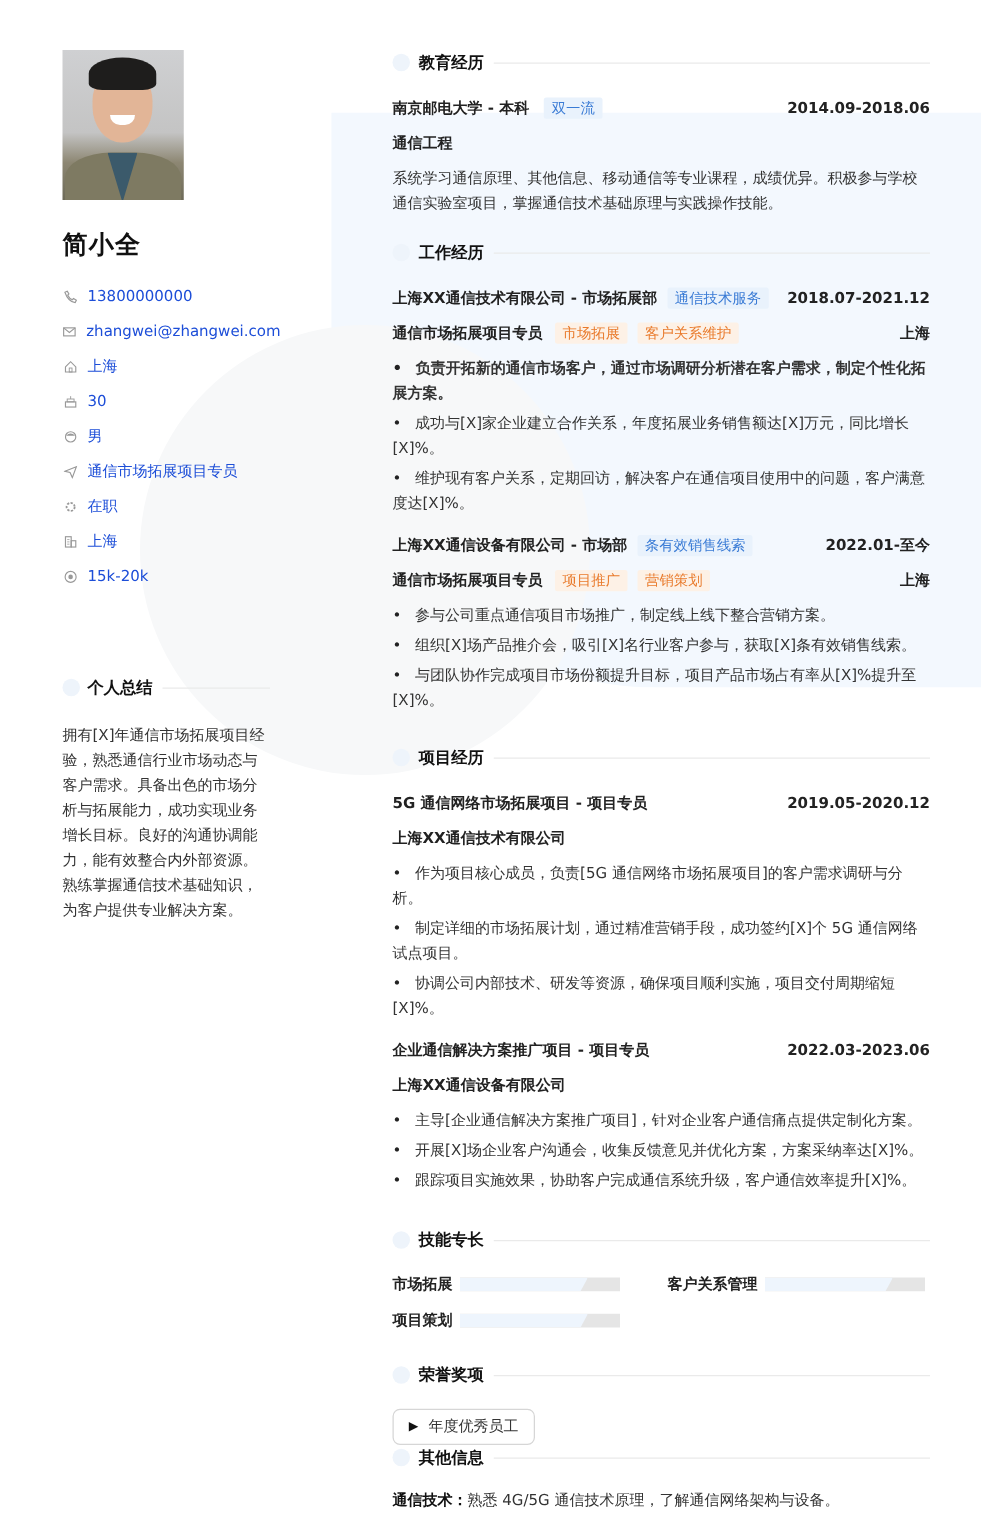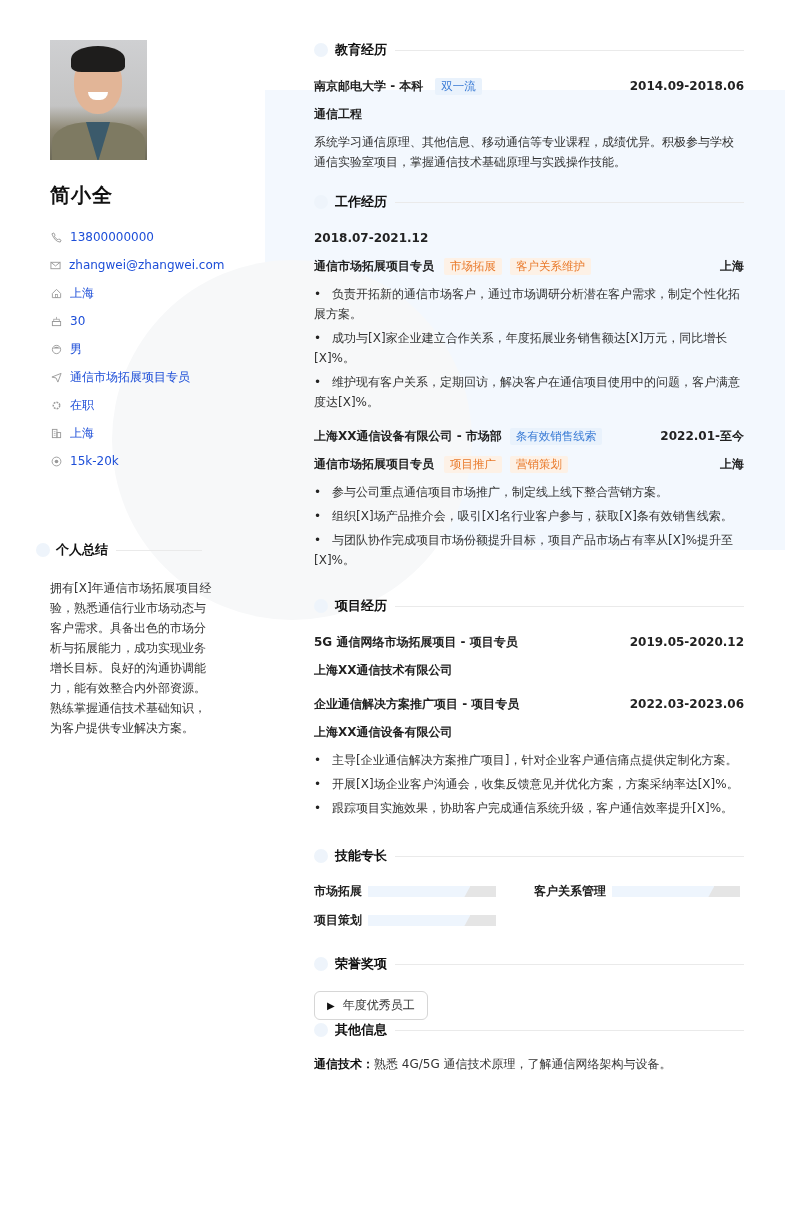--- a/index.html
+++ b/index.html
@@ -25,21 +25,21 @@
   .photo .smile { position: absolute; left: 38px; top: 52px; width: 20px; height: 8px; border-radius: 0 0 10px 10px; background: #fff; }
   .photo .body { position: absolute; left: 2px; top: 82px; width: 93px; height: 50px; border-radius: 40% 40% 0 0; background: #7e7a62; }
   .photo .collar { position: absolute; left: 36px; top: 82px; width: 24px; height: 40px; background: #3b5a6b; clip-path: polygon(0 0, 100% 0, 50% 100%); }
 
   .name { margin-top: 22px; font-size: 20px; font-weight: bold; color: #111; letter-spacing: 1px; }
   .info-list { margin-top: 14px; }
   .info-item { display: flex; align-items: center; height: 28px; font-size: 12px; color: #1d4ed8; }
   .info-item .ic { width: 12px; height: 12px; margin-right: 8px; color: #999; font-size: 10px; display: flex; align-items: center; justify-content: center; }
   .info-item .ic svg { width: 11px; height: 11px; }
 
-  .summary-head { position: absolute; left: 36px; top: 541px; width: 166px; display: flex; align-items: center; }
+  .summary-head { position: absolute; left: 50px; top: 541px; width: 166px; display: flex; align-items: center; }
   .sec-dot { width: 14px; height: 14px; border-radius: 50%; background: #eef4fb; margin-right: 6px; flex-shrink: 0; }
   .summary-head .title { font-size: 13px; font-weight: bold; color: #111; }
   .sec-line { flex: 1; height: 1px; background: #eaeaea; margin-left: 8px; }
   .summary-text { position: absolute; left: 50px; top: 578px; width: 166px; font-size: 12px; line-height: 20px; color: #333; }
 
   
   .right { position: absolute; left: 314px; top: 40px; width: 430px; }
   .section-head { display: flex; align-items: center; height: 20px; }
   .section-head .title { font-size: 13px; font-weight: bold; color: #111; margin-left: 0; }
   .section-head .sec-dot { margin-right: 7px; }
@@ -201,32 +201,36 @@
     </div>
 
     <div class="section-head" style="margin-top:20px;">
       <span class="sec-dot"></span>
       <span class="title">工作经历</span>
       <span class="sec-line"></span>
     </div>
 
     <div style="margin-top:16px;">
       <div class="row" style="height:20px;">
+        <div class="lhs">
+          <span>上海XX通信技术有限公司 - 市场拓展部</span>
+          <span class="tag blue">通信技术服务</span>
+        </div>
         <div class="rhs">2018.07-2021.12</div>
       </div>
       <div class="row" style="height:20px; margin-top:8px;">
         <div class="lhs">
           <span>通信市场拓展项目专员</span>
           <span class="tag orange" style="margin-left:10px;">市场拓展</span>
           <span class="tag orange">客户关系维护</span>
         </div>
         <div class="rhs">上海</div>
       </div>
       <ul class="bullets" style="margin-top:8px;">
-        <li class="wrap" style="margin-bottom:4px;"><span>负责开拓新的通信市场客户，通过市场调研分析潜在客户需求，制定个性化拓展方案。</span></li>
+        <li class="wrap" style="margin-bottom:4px;font-weight:bold;"><span>负责开拓新的通信市场客户，通过市场调研分析潜在客户需求，制定个性化拓展方案。</span></li>
         <li class="wrap" style="margin-bottom:4px;"><span>成功与[X]家企业建立合作关系，年度拓展业务销售额达[X]万元，同比增长[X]%。</span></li>
         <li class="wrap"><span>维护现有客户关系，定期回访，解决客户在通信项目使用中的问题，客户满意度达[X]%。</span></li>
       </ul>
     </div>
 
     <div style="margin-top:14px;">
       <div class="row" style="height:20px;">
         <div class="lhs">
           <span>上海XX通信设备有限公司 - 市场部</span>
           <span class="tag blue">条有效销售线索</span>
@@ -255,20 +259,25 @@
     </div>
 
     <div style="margin-top:16px;">
       <div class="row" style="height:20px;">
         <div class="lhs">5G 通信网络市场拓展项目 - 项目专员</div>
         <div class="rhs">2019.05-2020.12</div>
       </div>
       <div class="row" style="height:20px; margin-top:8px;">
         <div class="lhs">上海XX通信技术有限公司</div>
       </div>
+      <ul class="bullets" style="margin-top:8px;">
+        <li class="wrap" style="margin-bottom:4px;"><span>作为项目核心成员，负责[5G 通信网络市场拓展项目]的客户需求调研与分析。</span></li>
+        <li class="wrap" style="margin-bottom:4px;"><span>制定详细的市场拓展计划，通过精准营销手段，成功签约[X]个 5G 通信网络试点项目。</span></li>
+        <li class="wrap"><span>协调公司内部技术、研发等资源，确保项目顺利实施，项目交付周期缩短[X]%。</span></li>
+      </ul>
     </div>
 
     <div style="margin-top:14px;">
       <div class="row" style="height:20px;">
         <div class="lhs">企业通信解决方案推广项目 - 项目专员</div>
         <div class="rhs">2022.03-2023.06</div>
       </div>
       <div class="row" style="height:20px; margin-top:8px;">
         <div class="lhs">上海XX通信设备有限公司</div>
       </div>

